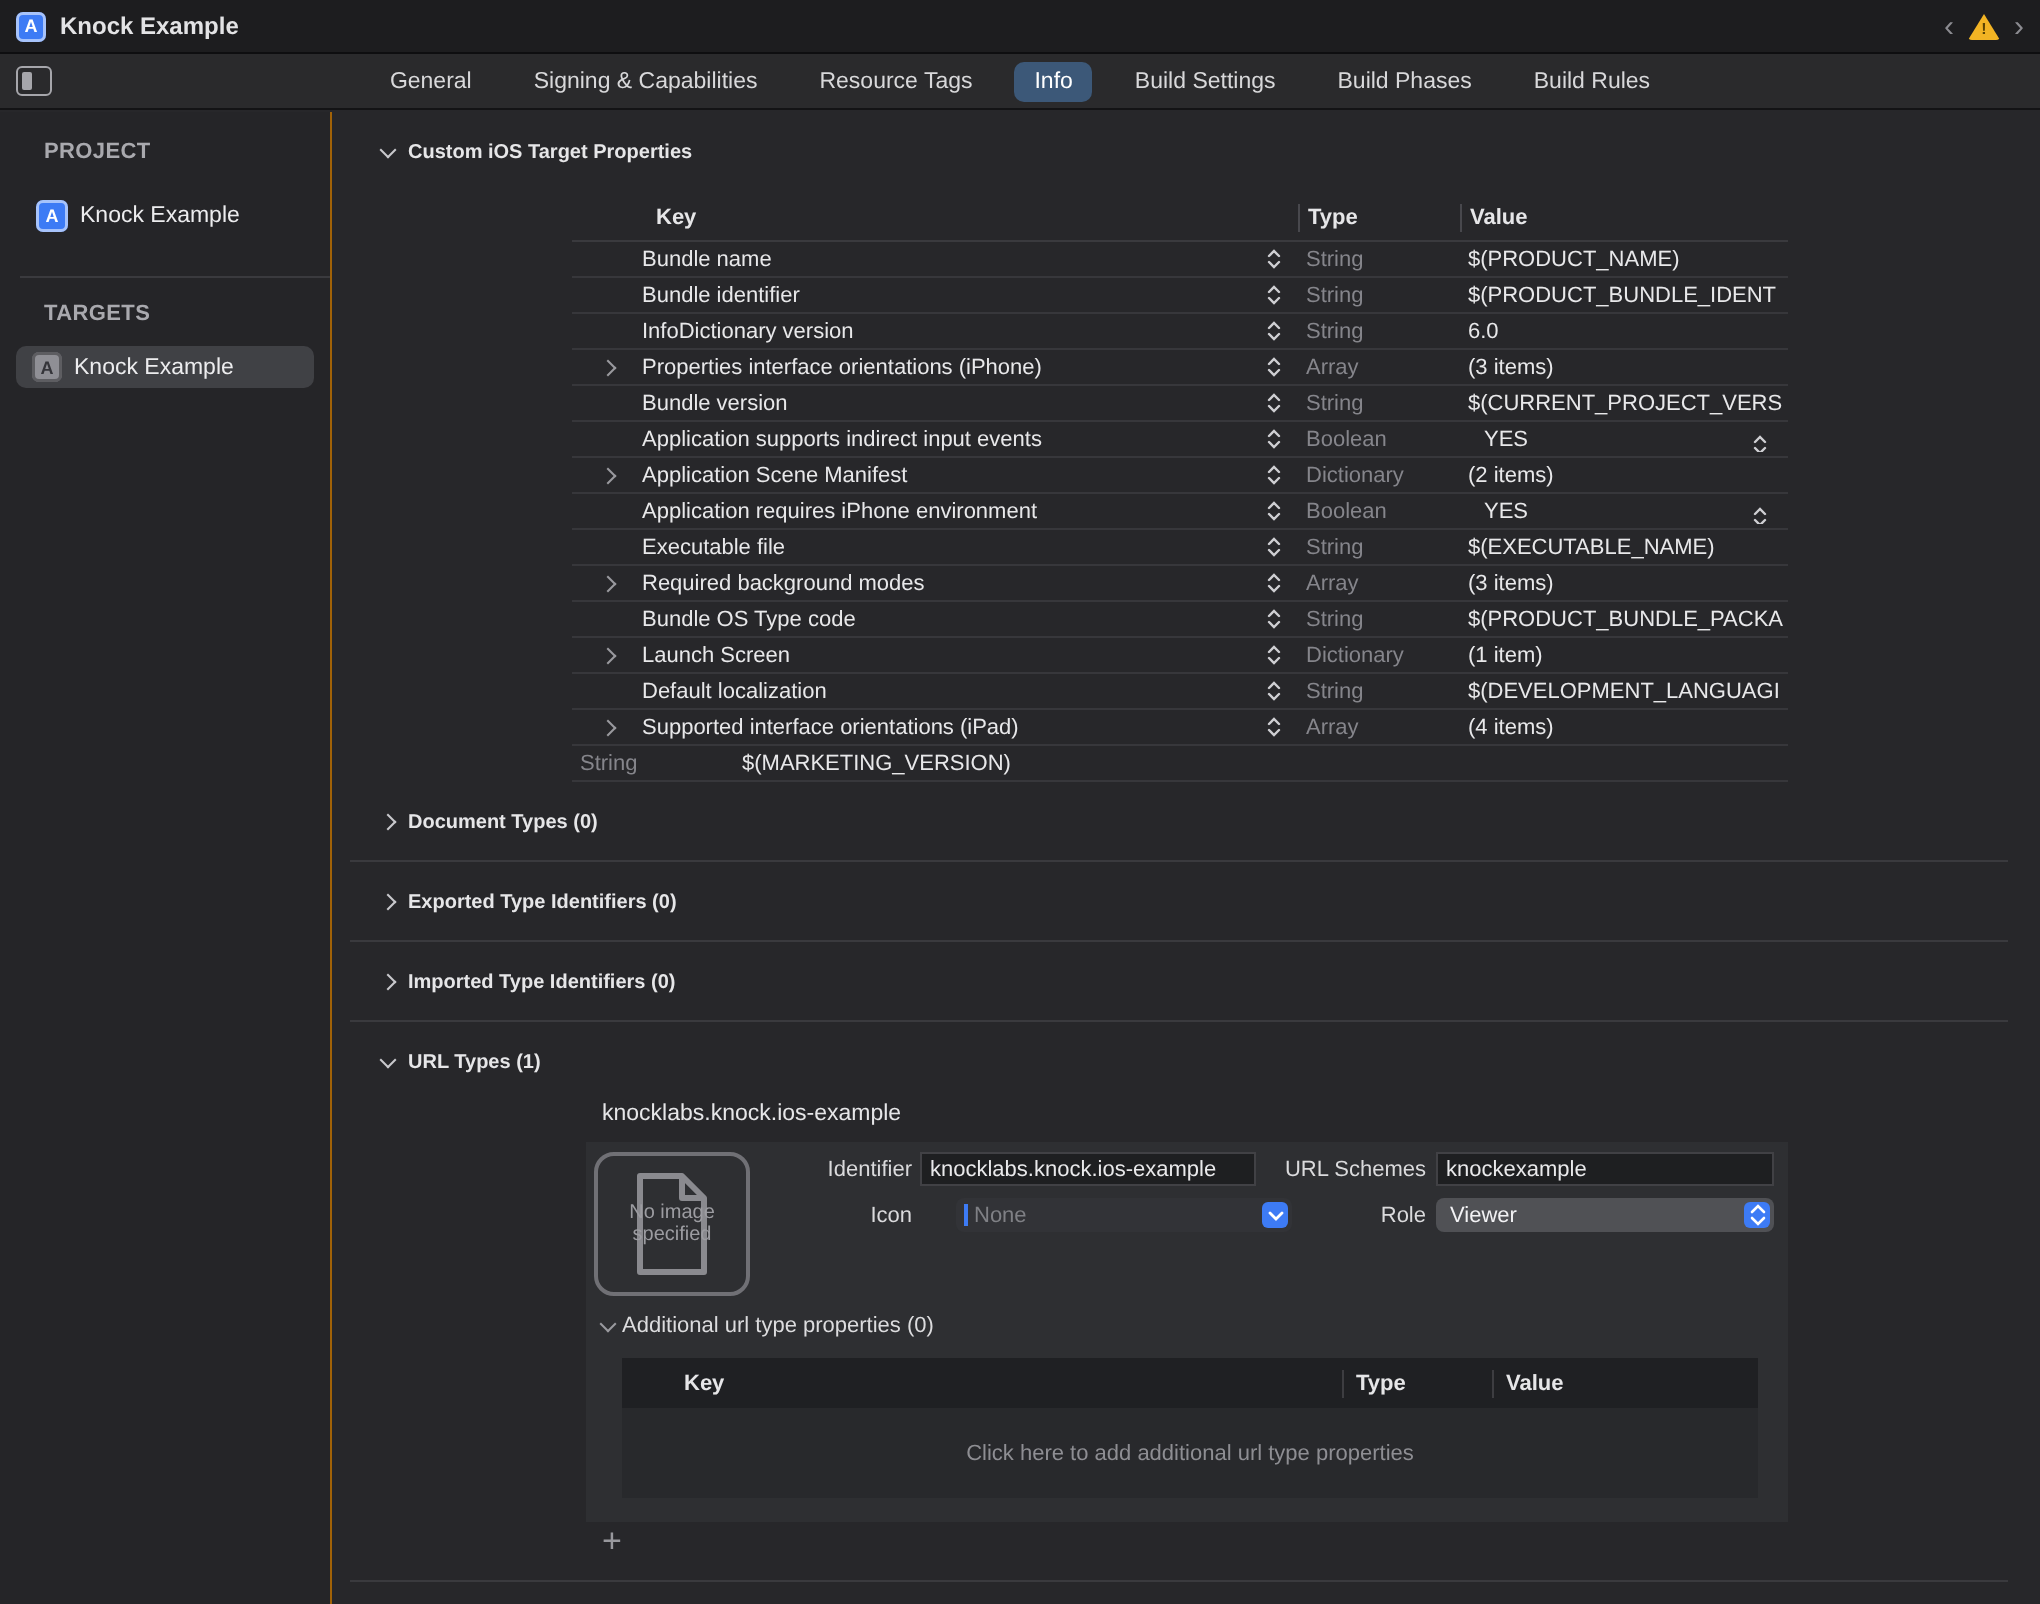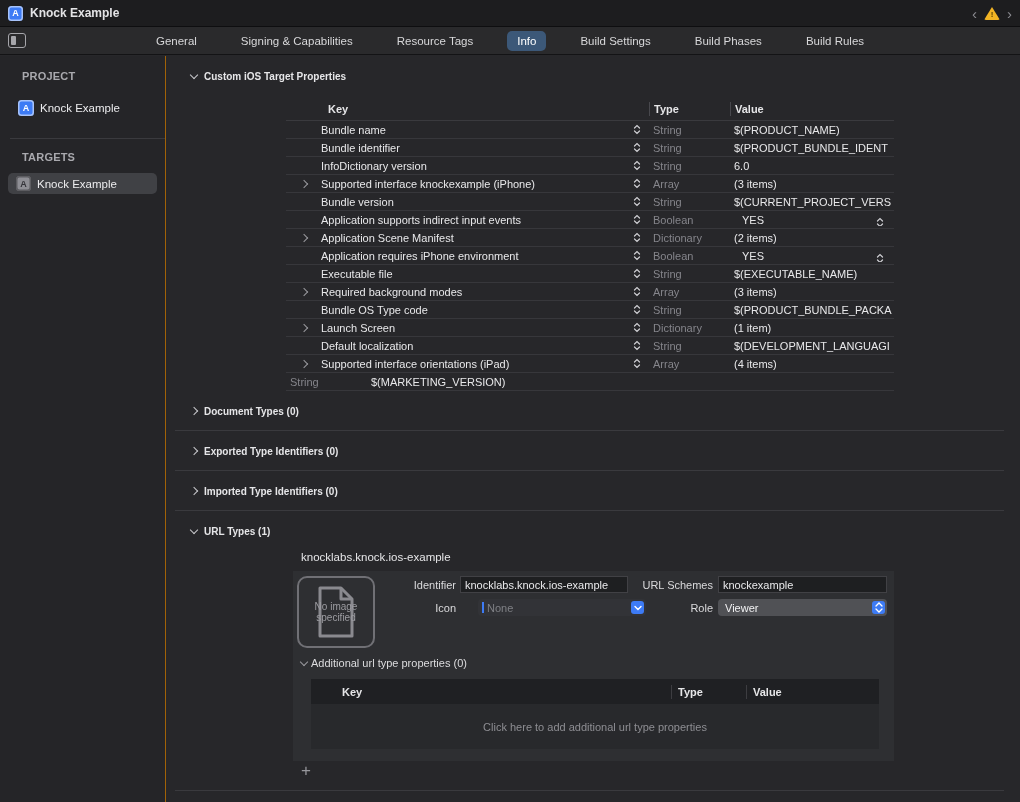--- a/index.html
+++ b/index.html
@@ -27,21 +27,21 @@
   .tb-right{margin-left:auto;display:flex;align-items:center;gap:7px;}
   .nav-chev{color:#8b8b90;font-size:15px;line-height:1;cursor:default;}
   .warn-badge{position:relative;width:16px;height:14px;display:flex;align-items:flex-end;justify-content:center;}
   .warn-tri{width:0;height:0;border-left:8px solid transparent;border-right:8px solid transparent;border-bottom:13px solid var(--warn);border-radius:2px;}
   .warn-bang{position:absolute;bottom:1px;left:0;right:0;text-align:center;color:#5b4404;font-size:8px;font-weight:bold;}
 
   
   .tabbar{position:absolute;top:27px;left:0;right:0;height:28px;background:var(--tabbar);border-bottom:1px solid #131315;display:flex;align-items:center;justify-content:center;}
   .sidebar-toggle{position:absolute;left:8px;top:6px;width:18px;height:15px;border:1.5px solid #a6a6ab;border-radius:3px;display:flex;align-items:center;}
   .sidebar-toggle i{display:block;width:5px;height:9px;background:#a6a6ab;margin-left:2px;border-radius:1px;}
-  .tabs{display:flex;align-items:center;gap:24px;}
+  .tabs{display:flex;align-items:center;gap:11px;}
   .tab{padding:4px 10px;border-radius:5px;color:#d8d8da;font-size:11.5px;cursor:default;white-space:nowrap;}
   .tab.active{background:var(--tab-bg);color:#fff;}
 
   
   .sidebar{position:absolute;top:56px;left:0;bottom:0;width:166px;background:#252528;border-right:1px solid #a16207;}
   .side-head{margin:14px 0 0 22px;font-weight:bold;font-size:11px;color:#a9a9ae;letter-spacing:.2px;}
   .side-item{display:flex;align-items:center;gap:6px;margin:15px 8px 0 8px;padding:3px 4px 3px 10px;border-radius:5px;}
   .side-item.selected{background:#404145;margin-top:10px;padding:3px 4px 3px 8px;}
   .side-item .label{font-size:11.5px;color:#ececee;}
   .side-div{border-top:1px solid #3a3a3e;margin:19px 0 0 10px;}
@@ -191,21 +191,21 @@
               </span>
             </span>
             <span class="pr-type">String</span>
             <span class="pr-value">6.0</span>
           </div>
           <div class="prop-row">
             <span class="pr-keycell">
               <span class="pr-disc">
                 <span class="chev right" style="border-color:#9a9a9f;"></span>
               </span>
-              <span class="pr-key">Supported interface knockexample (iPhone)</span>
+              <span class="pr-key">Properties interface orientations (iPhone)</span>
               <span class="pr-step">
                 <svg width="8" height="11" viewBox="0 0 8 11">
                   <path d="M1.5 4 L4 1.5 L6.5 4 M1.5 7 L4 9.5 L6.5 7" fill="none" stroke="#cfcfd3" stroke-width="1.2" stroke-linecap="round"></path>
                 </svg>
               </span>
             </span>
             <span class="pr-type">Array</span>
             <span class="pr-value">(3 items)</span>
           </div>
           <div class="prop-row">

